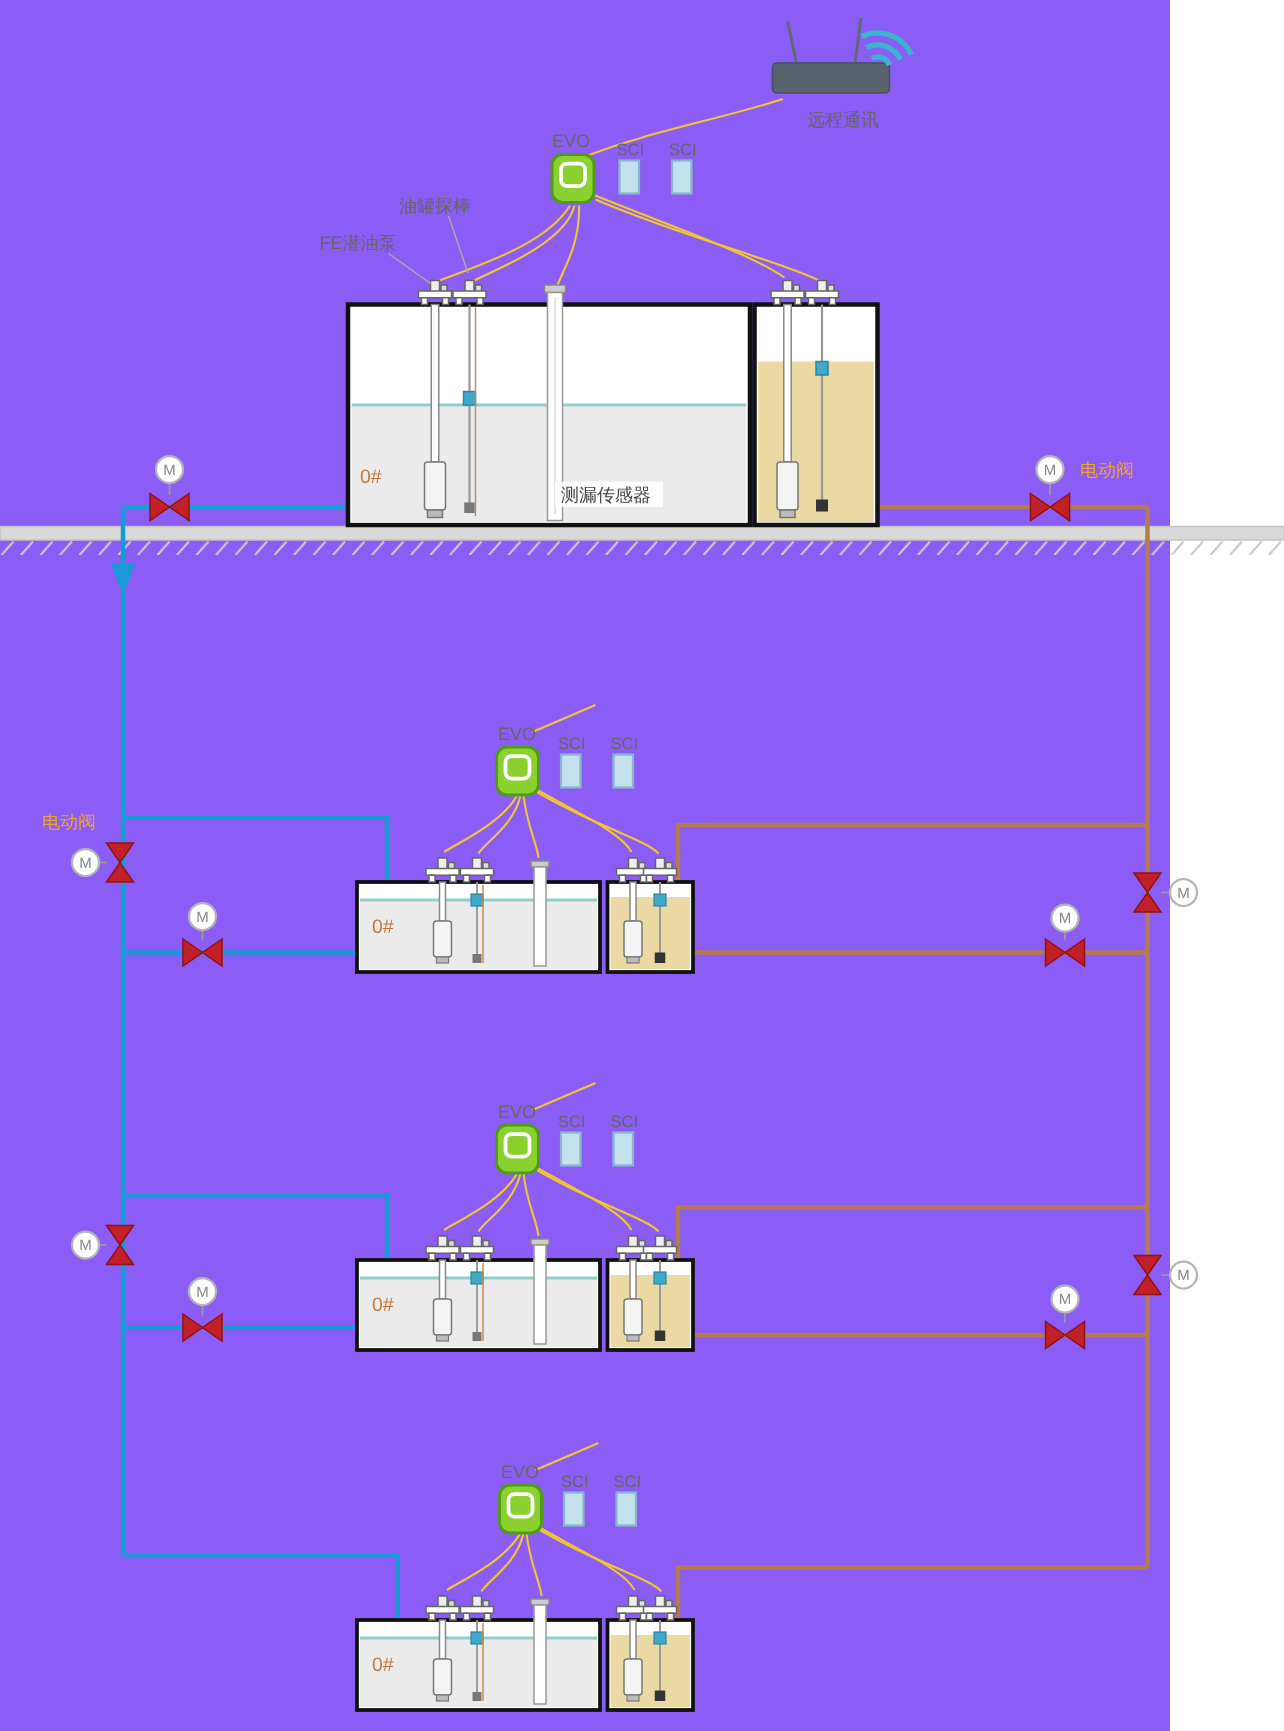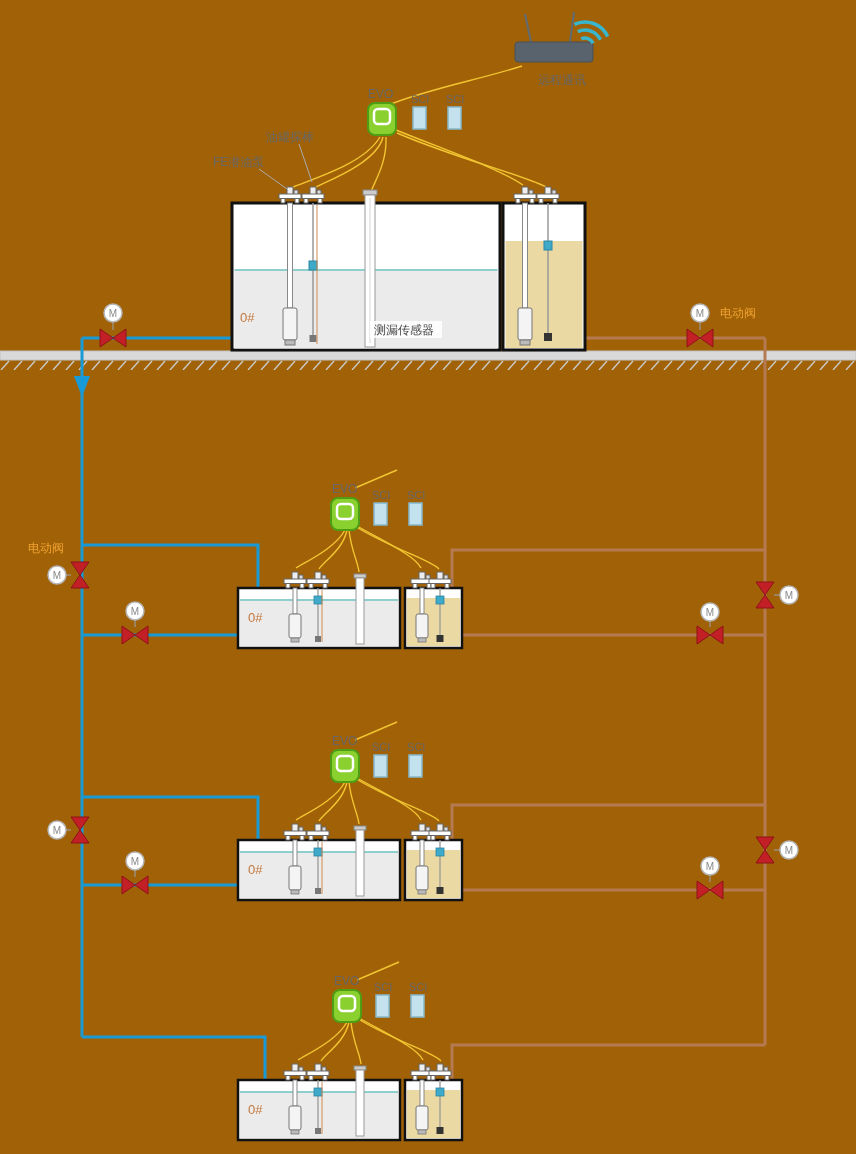--- a/index.html
+++ b/index.html
@@ -1,16 +1,16 @@
 <!DOCTYPE html>
 <html><head>
 <meta charset="utf-8">
 <style>
   html,body{margin:0;padding:0;background:#fff}
-  .stage{position:relative;width:856px;height:1154px;background:#a16207;font-family:"Liberation Sans","DejaVu Sans",sans-serif}
+  .stage{position:relative;width:780px;height:1154px;background:#8b5cf6;font-family:"Liberation Sans","DejaVu Sans",sans-serif}
   svg{display:block}
   text{font-family:"Liberation Sans","DejaVu Sans",sans-serif}
   .lbl{font-size:12px;fill:#666}
   .lbl-dark{font-size:12px;fill:#444}
   .lbl-orange{font-size:12px;fill:#f0a230}
   .scilbl{font-size:11px;fill:#666}
   .mtext{font-size:10px;fill:#888;text-anchor:middle}
   .tankno{font-size:13px;fill:#c4763a}
   .pipe-b{stroke:#189ad6;stroke-width:3;fill:none}
   .pipe-n{stroke:#b57a52;stroke-width:3;fill:none}

